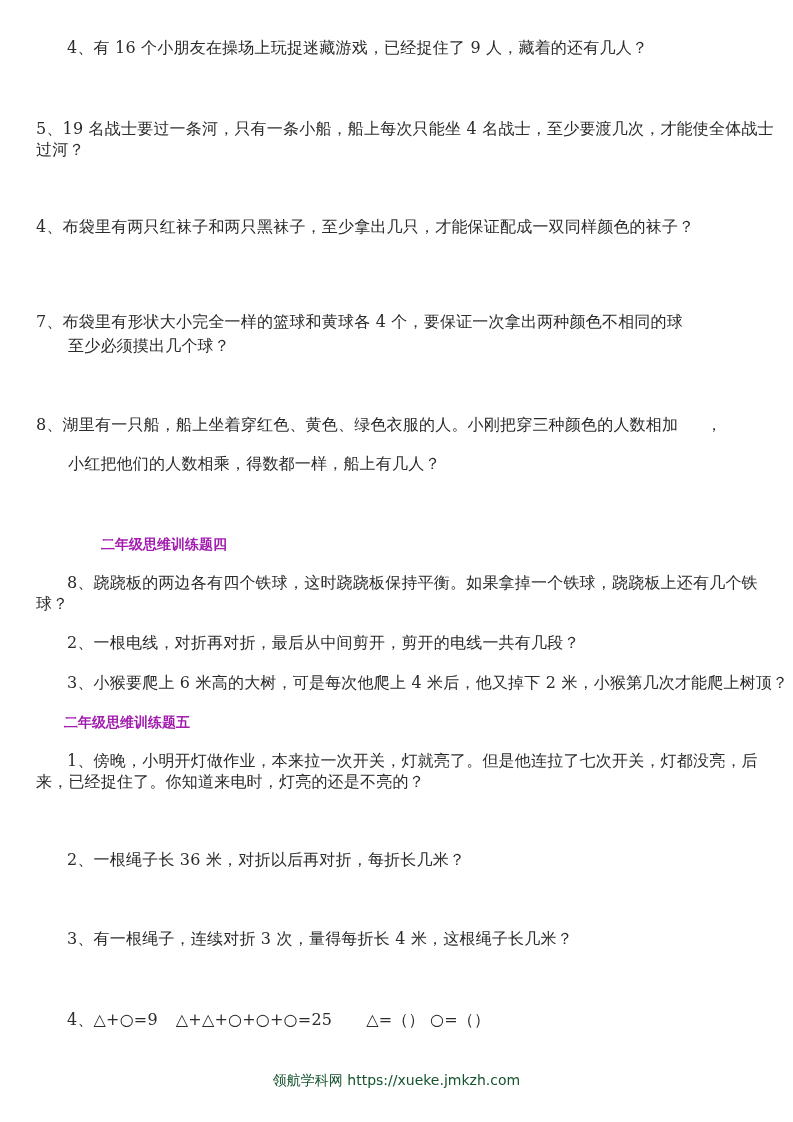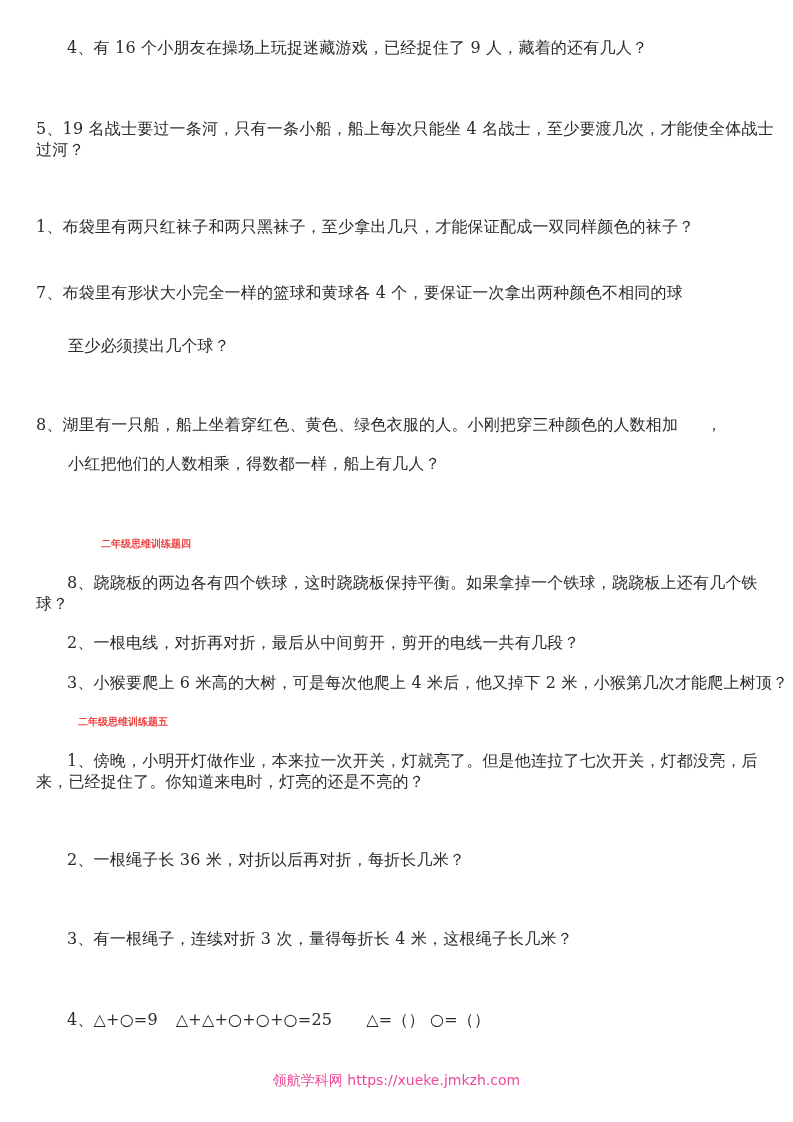--- a/index.html
+++ b/index.html
@@ -17,70 +17,70 @@
     }
     .line {
       position: absolute;
       font-size: 16px;
       line-height: 18px;
       white-space: nowrap;
       letter-spacing: 0.2px;
     }
     .heading {
       position: absolute;
-      font-size: 10px;
+      font-size: 14px;
       line-height: 18px;
       font-weight: bold;
       font-family: "DejaVu Sans", "Liberation Sans", sans-serif;
-      color: #ef4444;
+      color: #a21caf;
       white-space: nowrap;
     }
     .footer {
       position: absolute;
       left: 0;
       width: 793px;
       text-align: center;
       top: 1071px;
       font-size: 14px;
       line-height: 18px;
       font-family: "DejaVu Sans", "Liberation Sans", sans-serif;
-      color: #ec4899;
+      color: #14532d;
     }
     .gap { display: inline-block; width: 34px; }
     .gap2 { display: inline-block; width: 18px; }
   </style>
 </head>
 <body>
 
 <div>
 
   <div class="line" style="left:67px; top:39px;">4、有 16 个小朋友在操场上玩捉迷藏游戏，已经捉住了 9 人，藏着的还有几人？</div>
 
   <div class="line" style="left:36px; top:120px;">5、19 名战士要过一条河，只有一条小船，船上每次只能坐 4 名战士，至少要渡几次，才能使全体战士</div>
   <div class="line" style="left:36px; top:141px;">过河？</div>
 
-  <div class="line" style="left:36px; top:218px;">1、布袋里有两只红袜子和两只黑袜子，至少拿出几只，才能保证配成一双同样颜色的袜子？</div>
+  <div class="line" style="left:36px; top:218px;">4、布袋里有两只红袜子和两只黑袜子，至少拿出几只，才能保证配成一双同样颜色的袜子？</div>
 
-  <div class="line" style="left:36px; top:284px;">7、布袋里有形状大小完全一样的篮球和黄球各 4 个，要保证一次拿出两种颜色不相同的球</div>
+  <div class="line" style="left:36px; top:313px;">7、布袋里有形状大小完全一样的篮球和黄球各 4 个，要保证一次拿出两种颜色不相同的球</div>
   <div class="line" style="left:68px; top:337px;">至少必须摸出几个球？</div>
 
   <div class="line" style="left:36px; top:416px;">8、湖里有一只船，船上坐着穿红色、黄色、绿色衣服的人。小刚把穿三种颜色的人数相加</div>
   <div class="line" style="left:706px; top:416px;">，</div>
   <div class="line" style="left:68px; top:455px;">小红把他们的人数相乘，得数都一样，船上有几人？</div>
 
   <div class="heading" style="left:101px; top:535px;">二年级思维训练题四</div>
 
   <div class="line" style="left:67px; top:574px;">8、跷跷板的两边各有四个铁球，这时跷跷板保持平衡。如果拿掉一个铁球，跷跷板上还有几个铁</div>
   <div class="line" style="left:36px; top:595px;">球？</div>
 
   <div class="line" style="left:67px; top:634px;">2、一根电线，对折再对折，最后从中间剪开，剪开的电线一共有几段？</div>
 
   <div class="line" style="left:67px; top:674px;">3、小猴要爬上 6 米高的大树，可是每次他爬上 4 米后，他又掉下 2 米，小猴第几次才能爬上树顶？</div>
 
-  <div class="heading" style="left:78px; top:713px;">二年级思维训练题五</div>
+  <div class="heading" style="left:64px; top:713px;">二年级思维训练题五</div>
 
   <div class="line" style="left:67px; top:752px;">1、傍晚，小明开灯做作业，本来拉一次开关，灯就亮了。但是他连拉了七次开关，灯都没亮，后</div>
   <div class="line" style="left:36px; top:773px;">来，已经捉住了。你知道来电时，灯亮的还是不亮的？</div>
 
   <div class="line" style="left:67px; top:851px;">2、一根绳子长 36 米，对折以后再对折，每折长几米？</div>
 
   <div class="line" style="left:67px; top:930px;">3、有一根绳子，连续对折 3 次，量得每折长 4 米，这根绳子长几米？</div>
 
   <div class="line" style="left:67px; top:1011px;">
     <span>4、</span><span>△+○=9</span><span class="gap2"></span><span>△+△+○+○+○=25</span><span class="gap"></span><span>△=（）</span> <span>○=（）</span>

